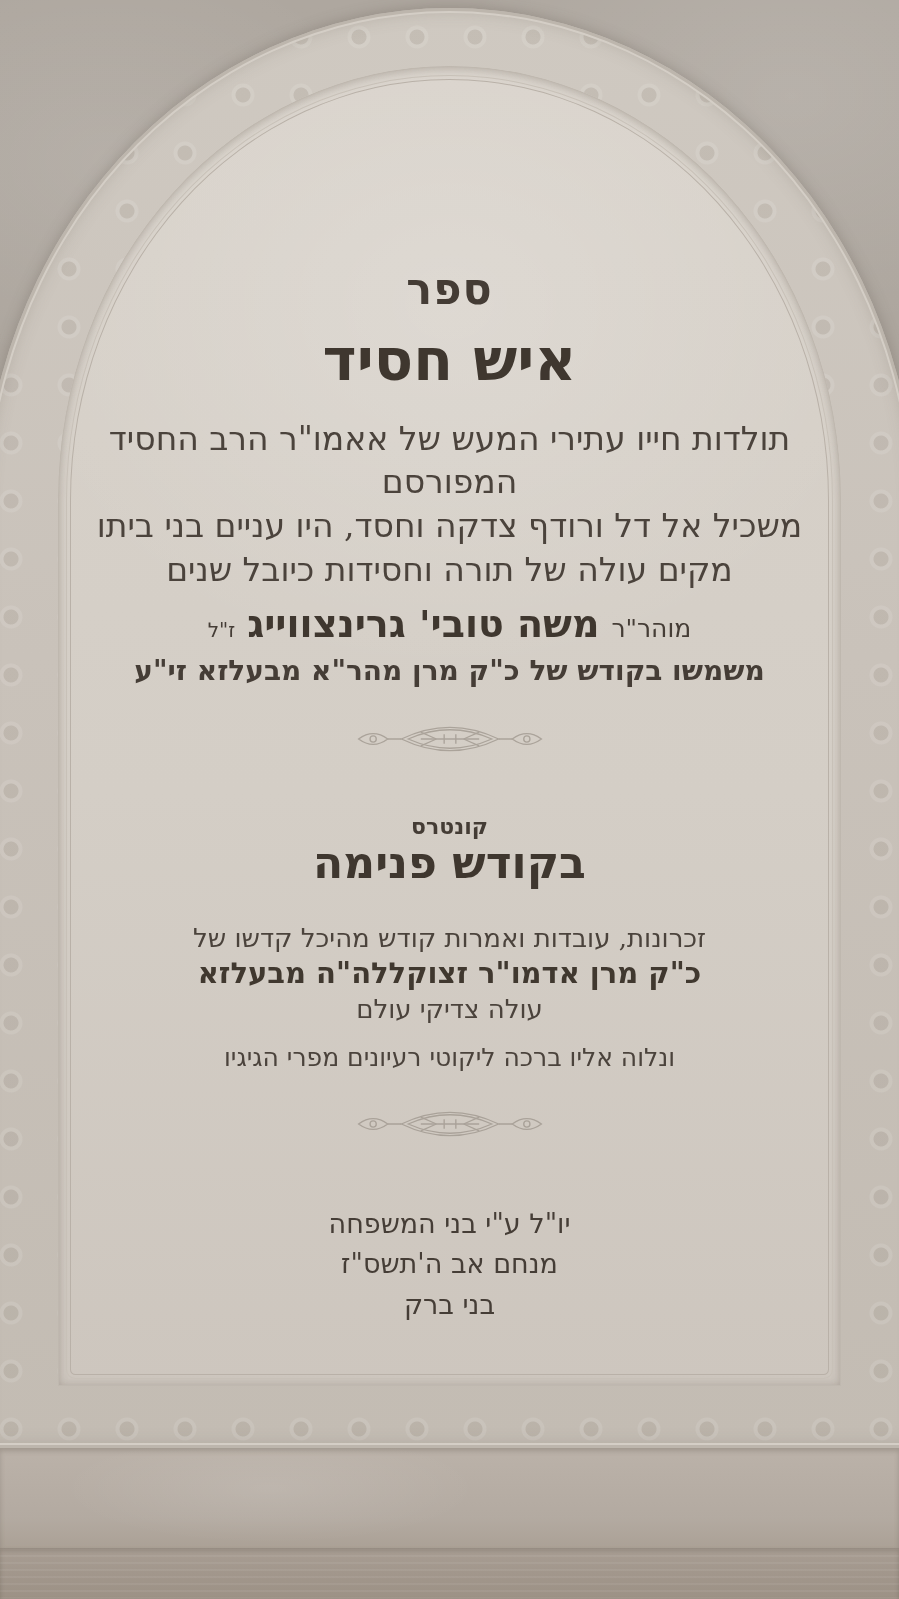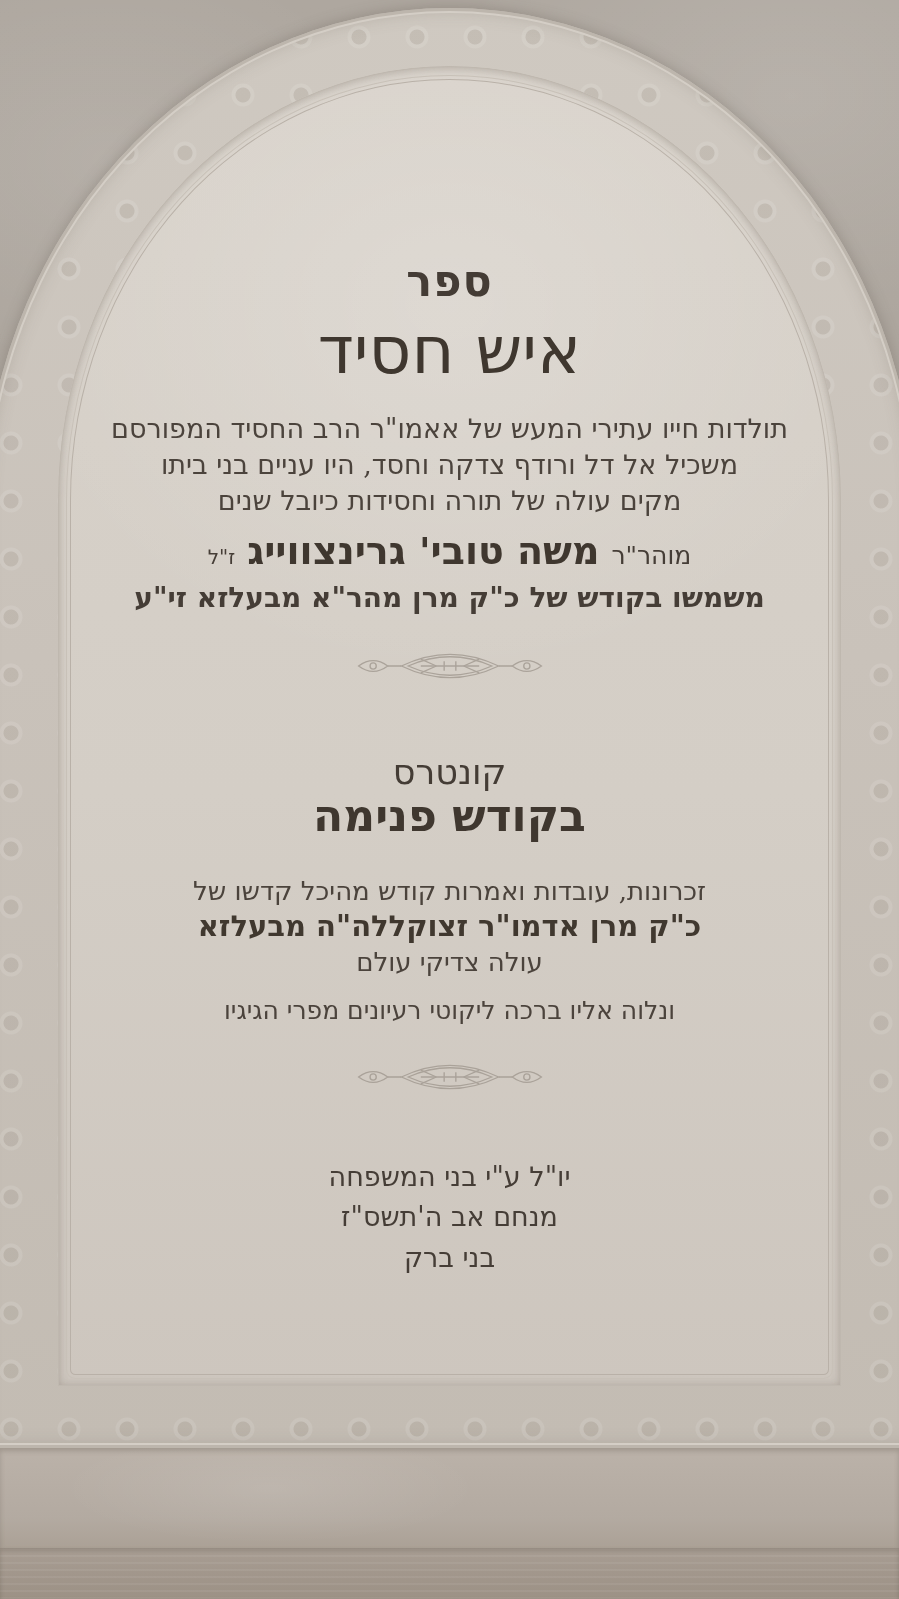--- a/index.html
+++ b/index.html
@@ -61,29 +61,29 @@
     background:
       repeating-linear-gradient(180deg, rgba(255,255,255,.06) 0 2px, transparent 2px 7px),
       linear-gradient(180deg,#a89d93 0%,#a1968b 55%,#9c9185 100%);
     box-shadow:inset 0 2px 4px rgba(90,80,70,.35);
   }
   
   .content{
     position:absolute;left:95px;right:95px;top:248px;
     direction:rtl;text-align:center;color:#48403a;
   }
-  .sefer-word{font-size:43px;font-weight:700;letter-spacing:1px;margin:8px;color:#443c35;}
-  .main-title{font-size:66px;font-weight:400;margin:10px 0 0;line-height:1.05;color:#3f372f;}
-  .desc{margin-top:26px;font-size:27px;line-height:1.32;color:#4b433c;}
+  .sefer-word{font-size:43px;font-weight:700;letter-spacing:1px;margin:16px;color:#443c35;}
+  .main-title{font-size:58px;font-weight:700;margin:10px 0 0;line-height:1.05;color:#3f372f;}
+  .desc{margin-top:26px;font-size:33px;line-height:1.32;color:#4b433c;}
   .author-line{margin-top:10px;font-size:25px;color:#453d36;}
   .author-name{font-size:38px;font-weight:800;color:#3f372f;padding:0 4px;text-align:center;}
   .author-zl{font-size:20px;}
   .author-subline{margin-top:8px;font-size:28px;font-weight:600;color:#453d36;}
   .divider{margin:30px auto 0;width:214px;height:44px;opacity:.75;}
-  .kuntres-word{margin-top:60px;font-size:35px;font-weight:400;color:#443c35;}
+  .kuntres-word{margin-top:48px;font-size:22px;font-weight:700;color:#443c35;}
   .section-title{font-size:44px;font-weight:800;margin-top:2px;line-height:1.0;color:#3f372f;}
   .desc2{margin-top:14px;font-size:26px;line-height:1.3;color:#4b433c;}
   .desc2 .bold-line{font-size:29px;font-weight:800;color:#40382f;}
   .added-line{margin-top:16px;font-size:25px;color:#4b433c;}
   .imprint{margin-top:54px;font-size:27px;line-height:1.5;color:#453d36;}
 </style>
 </head>
 <body>
 
 <div class="photo">

